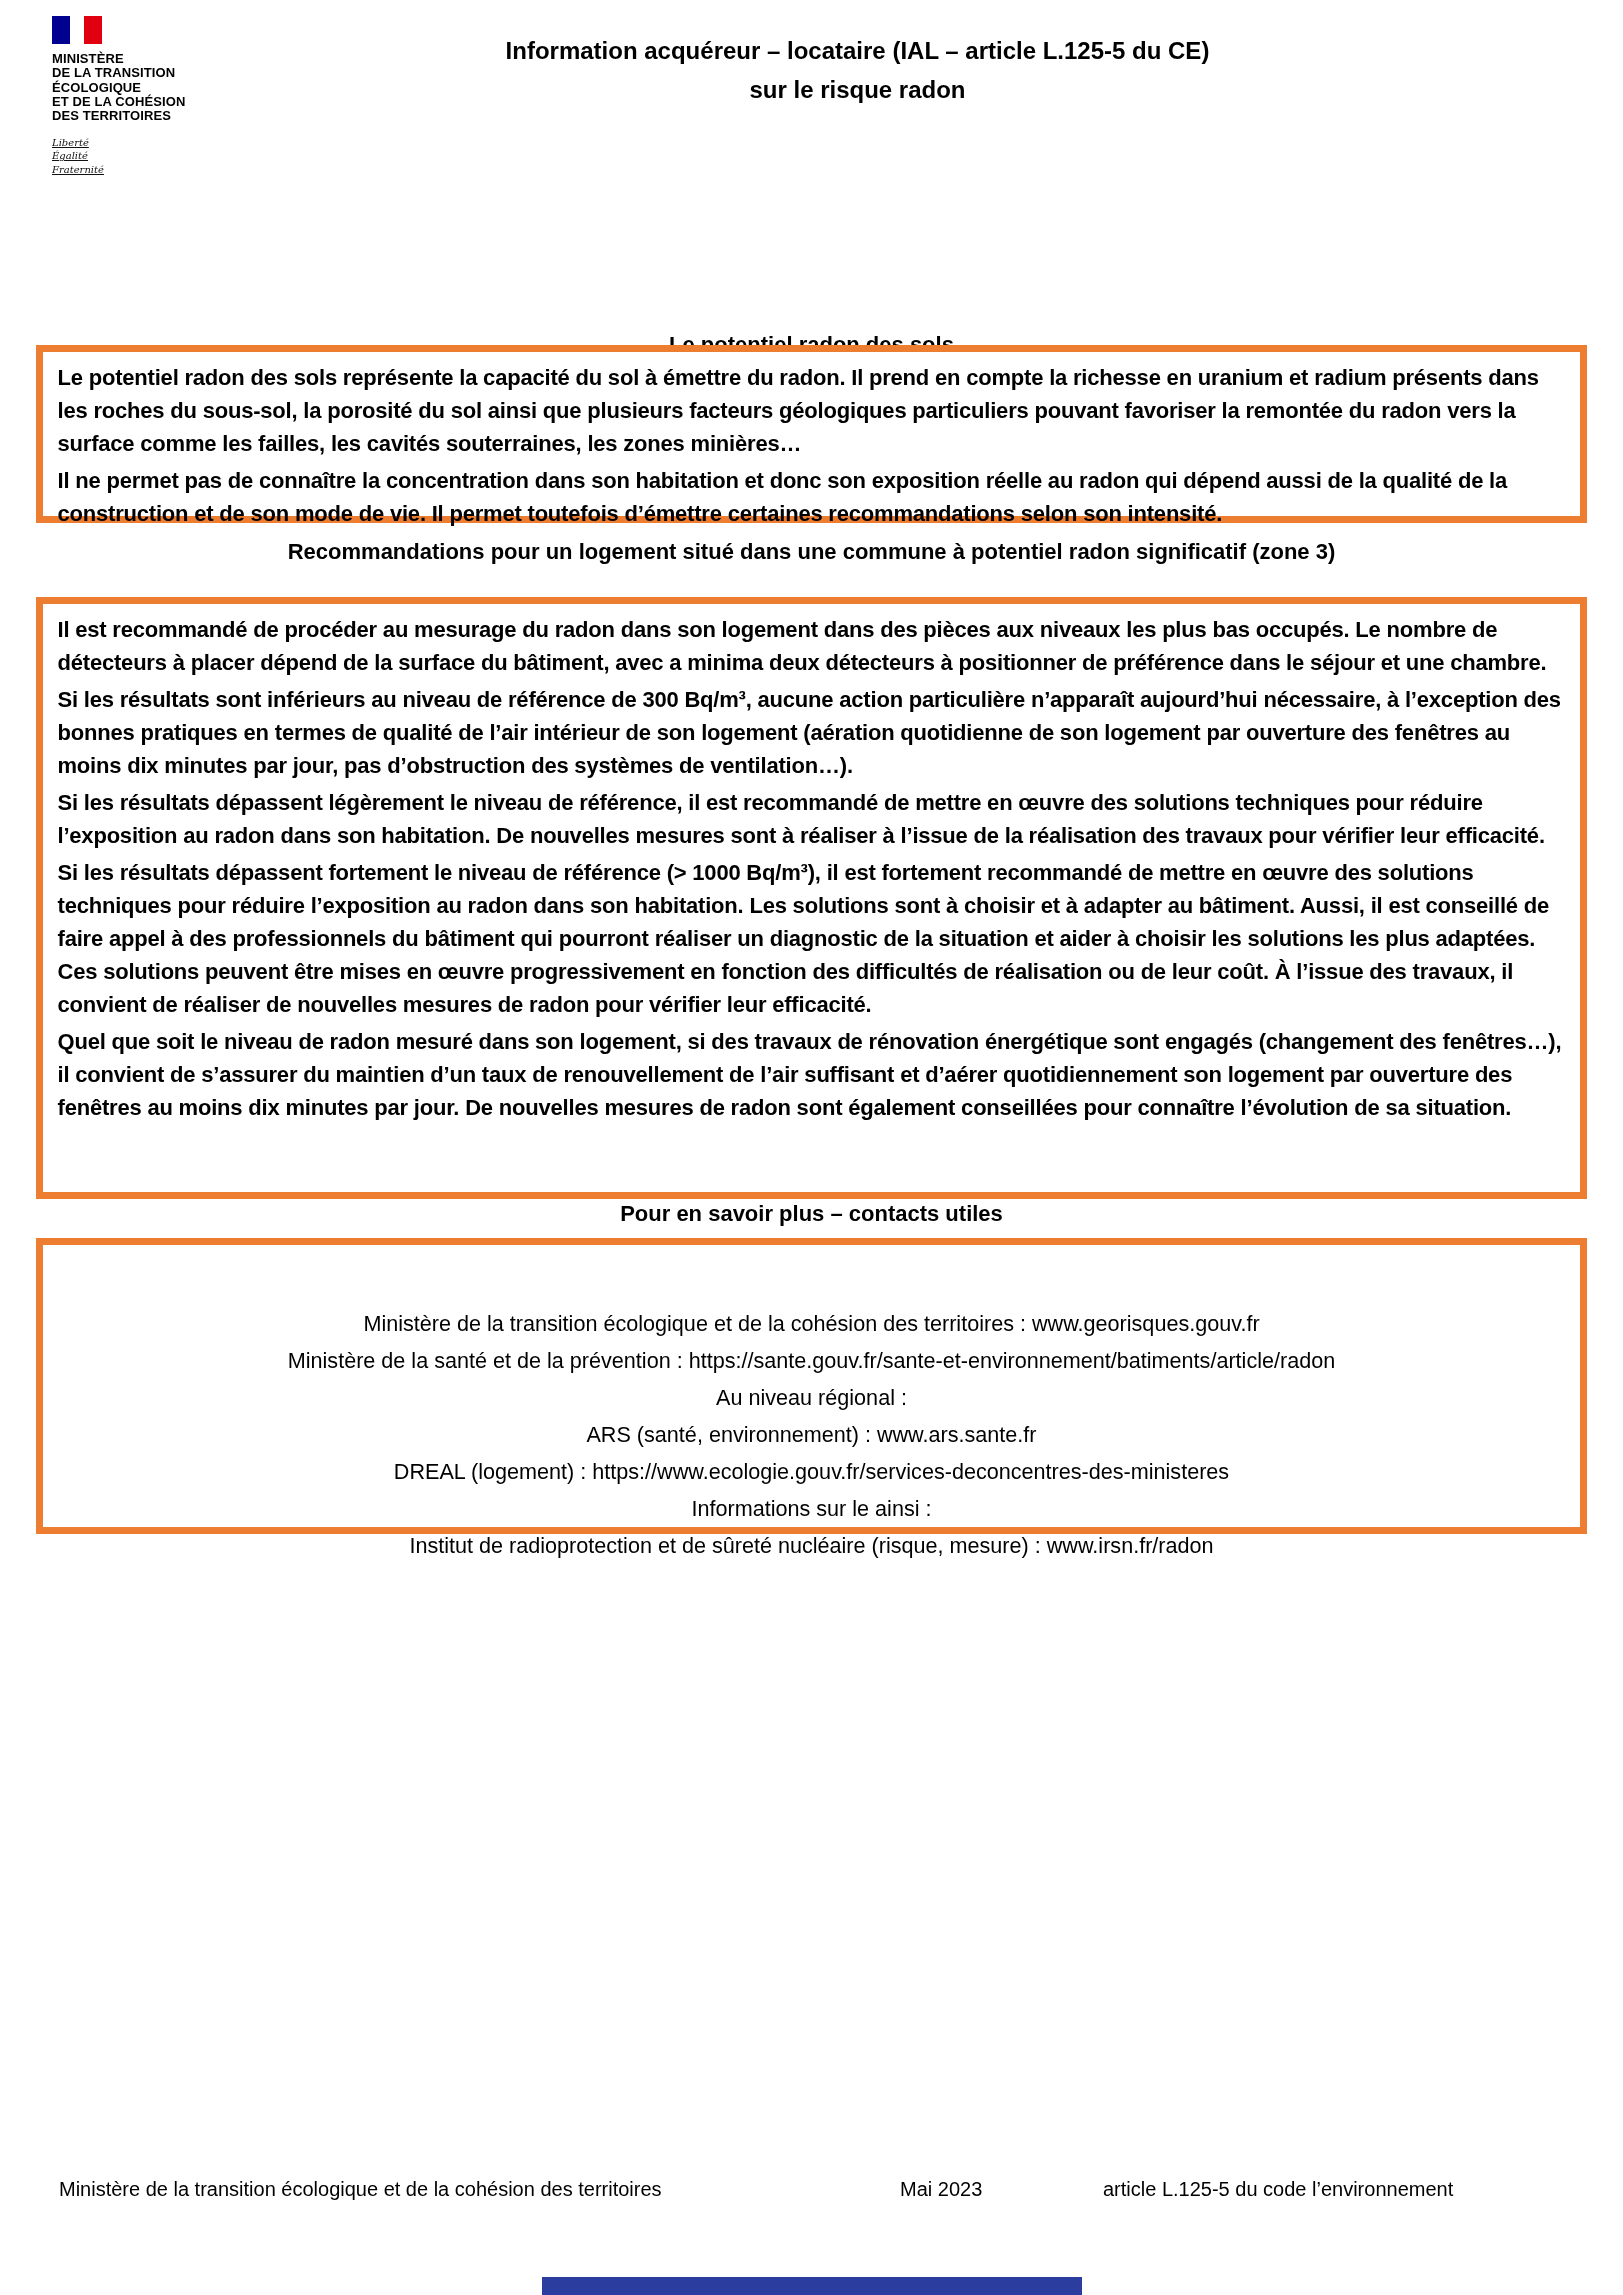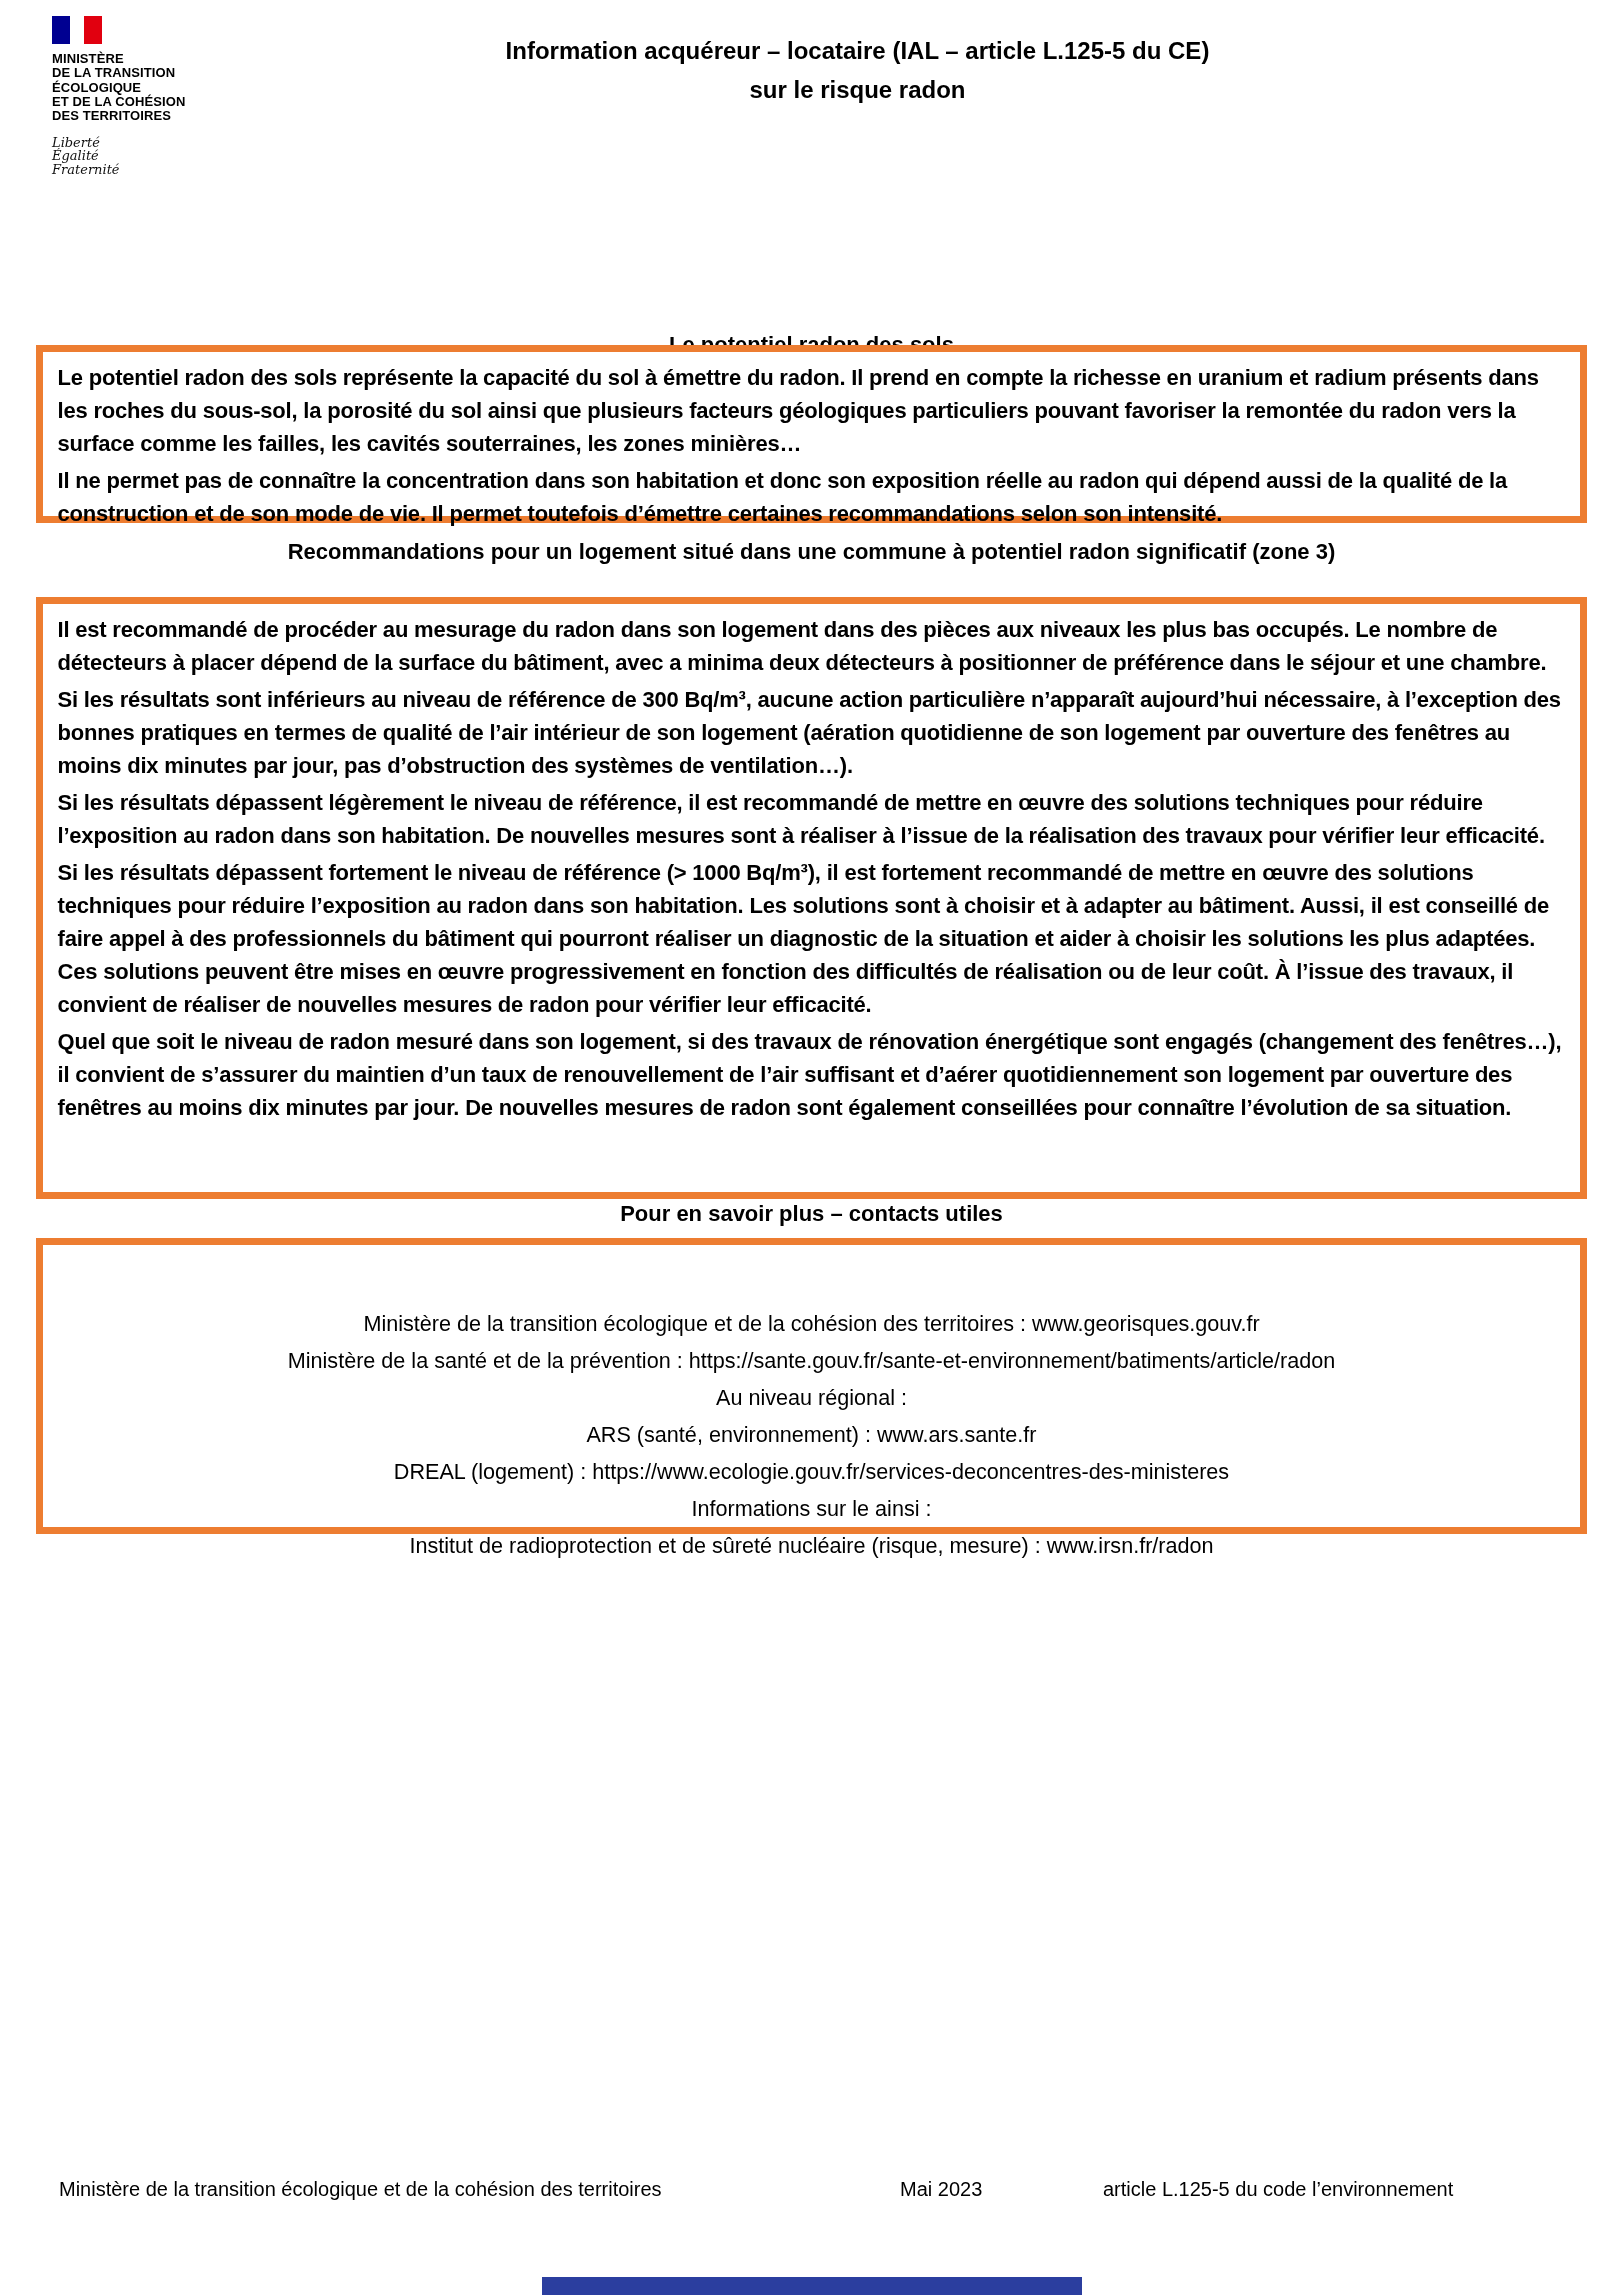--- a/index.html
+++ b/index.html
@@ -12,21 +12,21 @@
     color:#000;
     overflow:hidden;
   }
   
   .logo{position:absolute;top:16.4px;left:52px;}
   .flag{display:flex;width:51px;height:27.5px;}
   .flag .stripe-b{width:17.7px;height:27.5px;background:#000091;}
   .flag .stripe-w{width:14.4px;height:27.5px;background:#ffffff;}
   .flag .stripe-r{width:17.7px;height:27.5px;background:#E1000F;}
   .ministry-name{font-weight:bold;font-size:13px;line-height:14.4px;margin-top:7.9px;letter-spacing:0.1px;}
-  .motto{font-family:"DejaVu Serif", serif;font-style:italic;font-size:13px;line-height:13.7px;margin-top:11.8px;color:#111;}
+  .motto{font-family:"DejaVu Serif", serif;font-style:italic;font-size:10px;line-height:13.7px;margin-top:11.8px;color:#111;text-decoration:underline;}
   .title{
     position:absolute;top:31px;left:92px;width:1531px;
     text-align:center;font-weight:bold;font-size:24px;line-height:39px;
   }
   
   .sec-heading{
     position:absolute;left:36px;width:1551px;margin:0;
     text-align:center;font-weight:bold;font-size:22px;line-height:26px;
   }
   .sec1{top:316px;margin-top:16px;}

